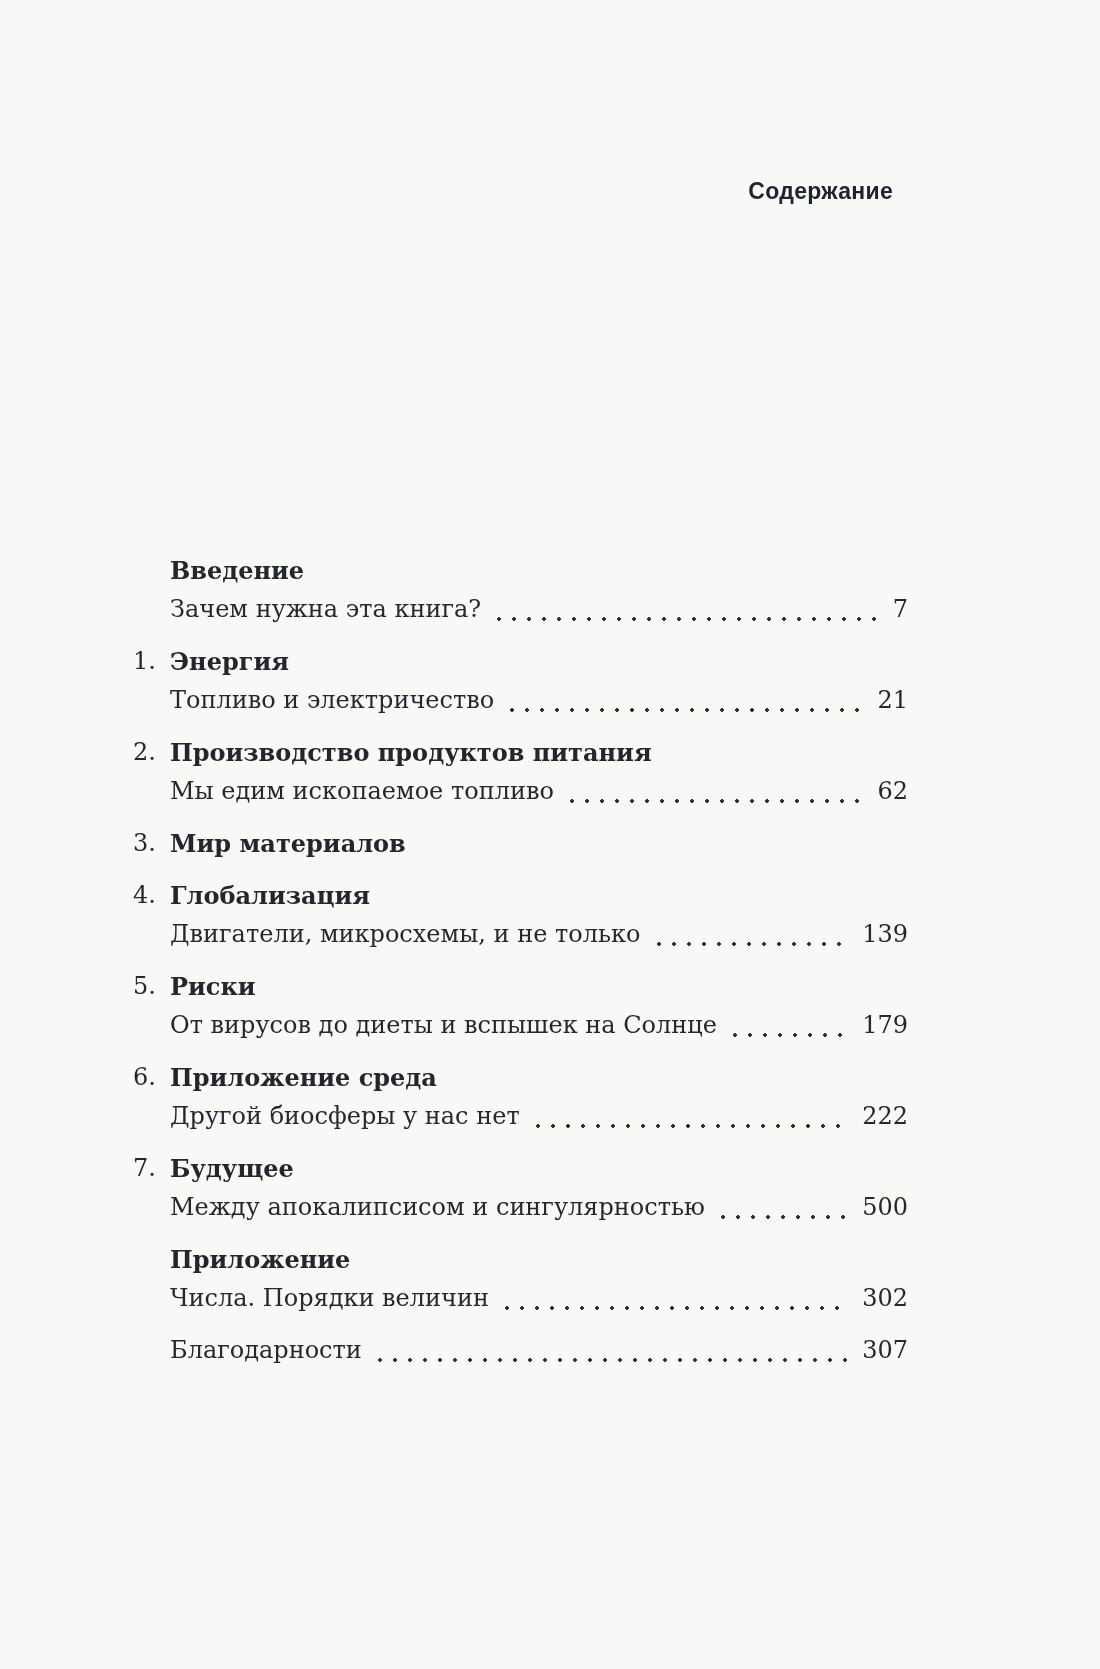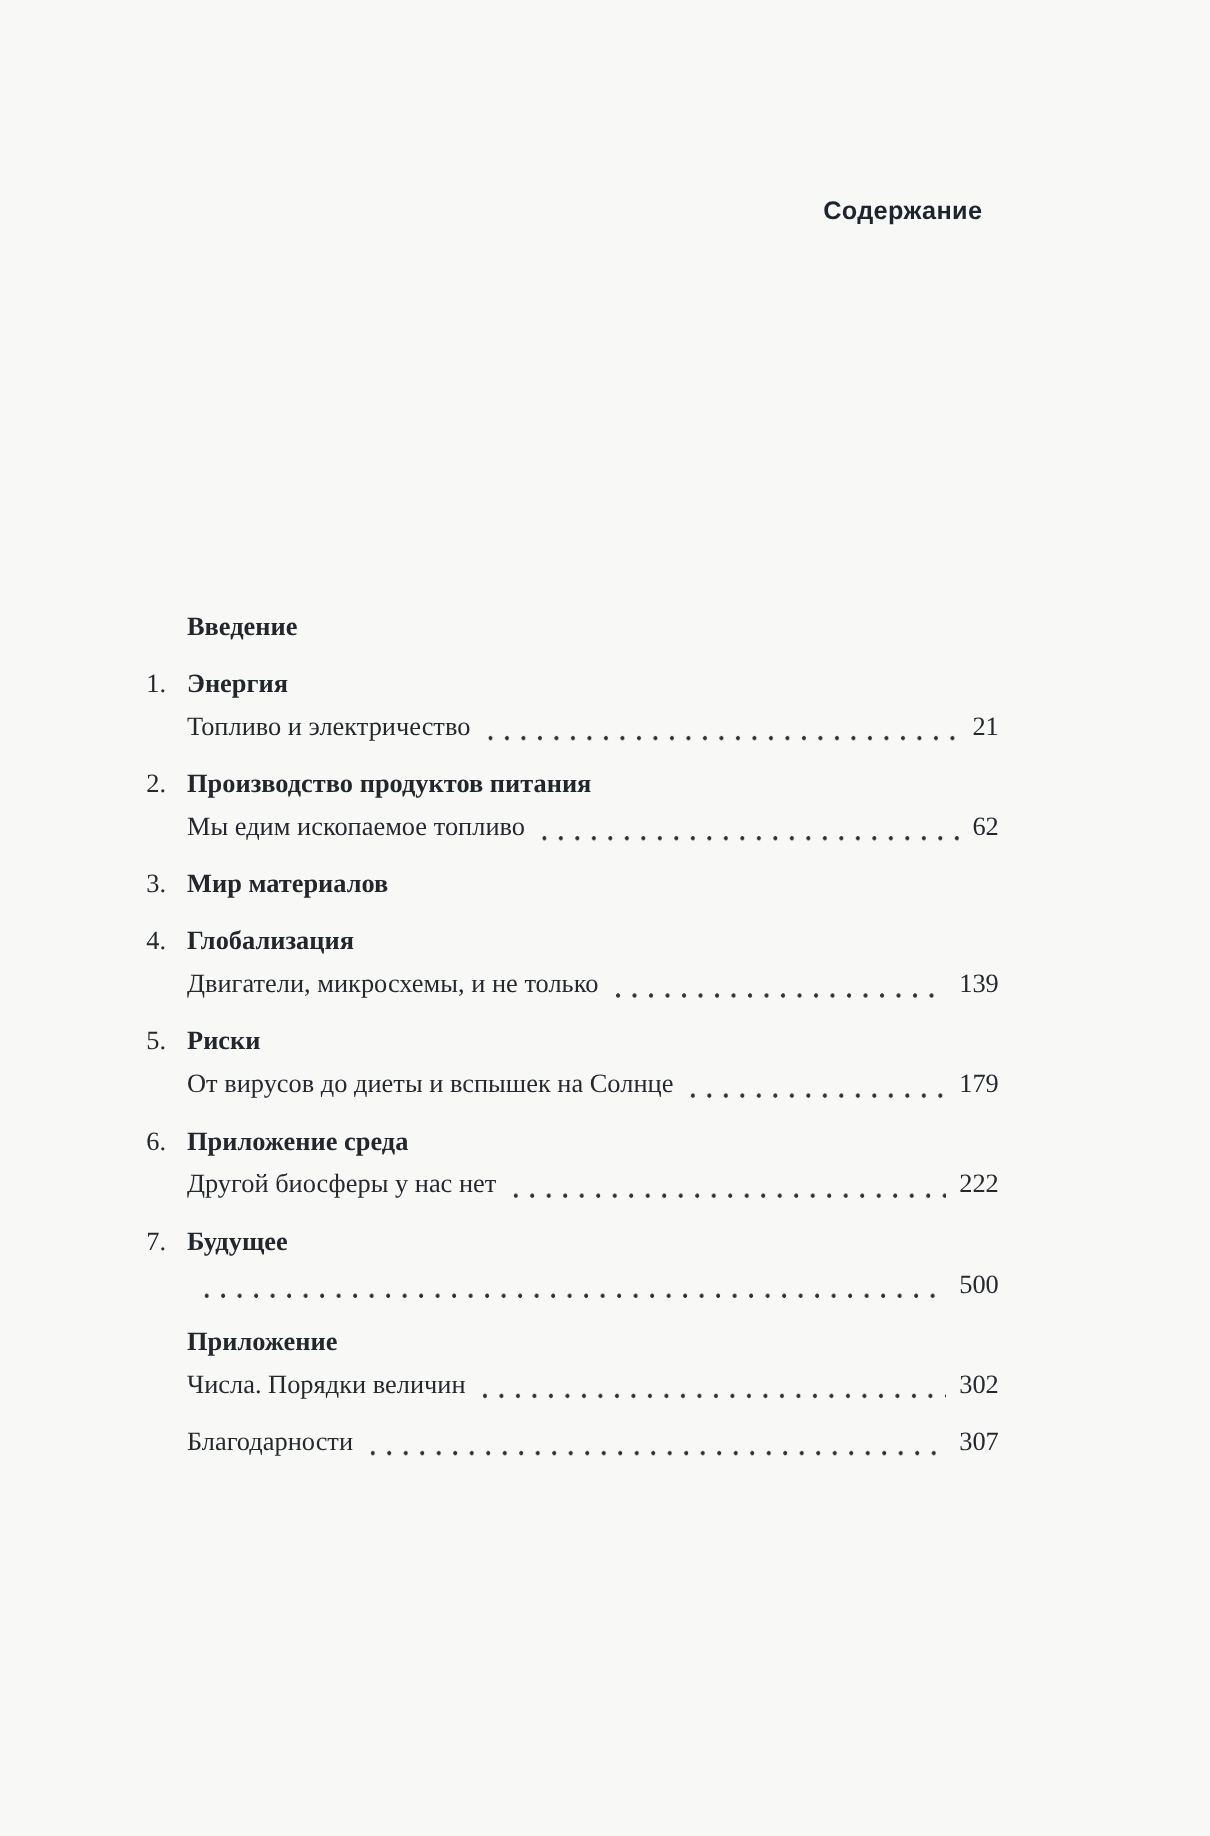--- a/index.html
+++ b/index.html
@@ -37,21 +37,20 @@
     width: 775px;
     font-size: 24px;
     line-height: 39px;
   }
   .entry {
     margin-bottom: 13px;
   }
   .line {
     display: flex;
     align-items: flex-start;
-    font-family: Liberation Serif, serif;
   }
   .num {
     flex: 0 0 37px;
     font-weight: 400;
   }
   .etitle {
     font-weight: 700;
     color: #23272c;
   }
   .esub {
@@ -90,20 +89,26 @@
 
   <h1 class="toc-title">Содержание</h1>
 
   <div class="toc">
 
     <div class="entry">
       <div class="line">
         <span class="num"></span>
         <span class="etitle">Введение</span>
       </div>
+      <div class="line">
+        <span class="num"></span>
+        <span class="esub">Зачем нужна эта книга?</span>
+        <span class="leader"></span>
+        <span class="pagenum">7</span>
+      </div>
     </div>
 
     <div class="entry">
       <div class="line">
         <span class="num">1.</span>
         <span class="etitle">Энергия</span>
       </div>
       <div class="line">
         <span class="num"></span>
         <span class="esub">Топливо и электричество</span>
@@ -171,20 +176,21 @@
       </div>
     </div>
 
     <div class="entry">
       <div class="line">
         <span class="num">7.</span>
         <span class="etitle">Будущее</span>
       </div>
       <div class="line">
         <span class="num"></span>
+        <span class="esub">Между апокалипсисом и сингулярностью</span>
         <span class="leader"></span>
         <span class="pagenum">500</span>
       </div>
     </div>
 
     <div class="entry">
       <div class="line">
         <span class="num"></span>
         <span class="etitle">Приложение</span>
       </div>

